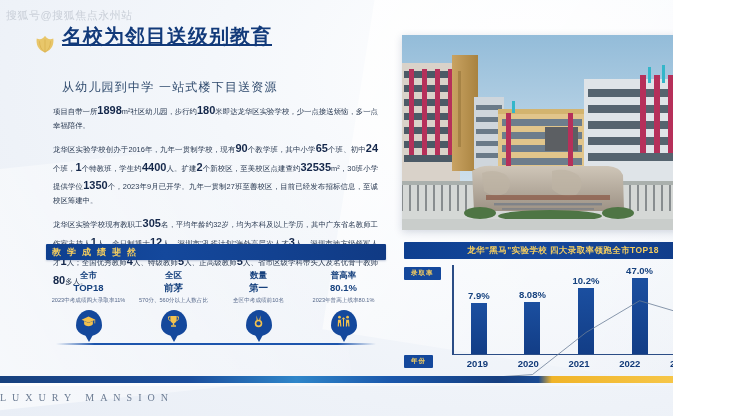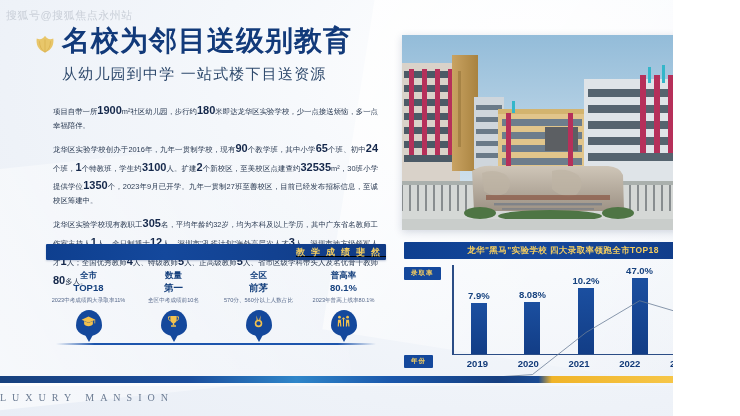--- a/index.html
+++ b/index.html
@@ -29,46 +29,46 @@
     position:absolute;left:6px;top:8px;
     font-size:11px;color:#c9cfd8;letter-spacing:.5px;
     white-space:nowrap;z-index:30;
   }
 
   
   .header{position:absolute;left:34px;top:26px;width:360px;}
   .title-row{display:flex;align-items:flex-start;}
   .fan-logo{width:22px;height:22px;margin-right:6px;margin-top:7px;flex:none;}
   .main-title{
-    font-size:28px;font-weight:bold;color:#123a7a;
+    font-size:20px;font-weight:bold;color:#123a7a;
     letter-spacing:1px;line-height:1.05;white-space:nowrap;
     text-shadow:0 1px 0 rgba(255,255,255,.6);
+    text-decoration:underline;
   }
   .sub-title{
-    margin-top:10px;margin-left:28px;
-    font-size:15px;color:#2f4a6d;letter-spacing:1.2px;white-space:nowrap;
+    margin-top:24px;margin-left:28px;
+    font-size:12px;color:#2f4a6d;letter-spacing:1.2px;white-space:nowrap;
   }
 
   
   .body-copy{position:absolute;left:53px;top:101px;width:325px;}
   .para{
     font-size:7.4px;line-height:1.72;color:#2a3a52;
     text-align:justify;margin:0 0 6px 0;
   }
   .para:last-child{margin-bottom:0;}
   .para b{font-size:11px;font-weight:bold;color:#14274a;letter-spacing:0;}
 
   
   .stats-wrap{position:absolute;left:46px;top:244px;width:340px;}
   .band{
     height:16px;border-radius:1px;
     background:linear-gradient(90deg,#0e3f8f 0%,#14489c 35%,#103a84 100%);
-    display:flex;align-items:center;justify-content:flex-end;
+    display:flex;align-items:center;justify-content:flex-start;
     box-shadow:0 1px 2px rgba(16,48,110,.25);
-    text-decoration:underline;
   }
   .band span{
     color:#f4cd5f;font-size:9px;font-weight:bold;letter-spacing:6px;
     padding-left:6px;
   }
   .stats-grid{display:flex;margin-top:9px;}
   .stat-col{flex:1;text-align:center;}
   .stat-label{font-size:8.5px;font-weight:bold;color:#16417e;line-height:1.45;}
   .stat-value{font-size:9.5px;font-weight:bold;color:#16417e;line-height:1.45;}
   .stat-desc{font-size:5.6px;color:#56688a;line-height:1.5;margin-top:1px;white-space:nowrap;}
@@ -163,50 +163,50 @@
           <path d="M12 21 L12 7" stroke="#d8b04e" stroke-width="0.8" fill="none"></path>
         </svg>
       </span>
       <div class="main-title">名校为邻目送级别教育</div>
     </div>
     <div class="sub-title">从幼儿园到中学  一站式楼下目送资源</div>
   </div>
 
   <div class="body-copy">
     <p class="para">
-      项目自带一所<b>1900</b>m²社区幼儿园，步行约<b>180</b>米即达龙华区实验学校，少一点接送烦恼，多一点幸福陪伴。
+      项目自带一所<b>1898</b>m²社区幼儿园，步行约<b>180</b>米即达龙华区实验学校，少一点接送烦恼，多一点幸福陪伴。
     </p>
     <p class="para">
-      龙华区实验学校创办于2016年，九年一贯制学校，现有<b>90</b>个教学班，其中小学<b>65</b>个班、初中<b>24</b>个班，<b>1</b>个特教班，学生约<b>3100</b>人。扩建<b>2</b>个新校区，至美校区点建查约<b>32535</b>m²，30班小学提供学位<b>1350</b>个，2023年9月已开学。九年一贯制27班至善校区，目前已经发布招标信息，至诚校区筹建中。
+      龙华区实验学校创办于2016年，九年一贯制学校，现有<b>90</b>个教学班，其中小学<b>65</b>个班、初中<b>24</b>个班，<b>1</b>个特教班，学生约<b>4400</b>人。扩建<b>2</b>个新校区，至美校区点建查约<b>32535</b>m²，30班小学提供学位<b>1350</b>个，2023年9月已开学。九年一贯制27班至善校区，目前已经发布招标信息，至诚校区筹建中。
     </p>
     <p class="para">
       龙华区实验学校现有教职工<b>305</b>名，平均年龄约32岁，均为本科及以上学历，其中广东省名教师工作室主持人<b>1</b>人、全日制博士<b>12</b>人、深圳市"孔雀计划"海外高层次人才<b>3</b>人、深圳市地方级领军人才<b>1</b>人；全国优秀教师<b>4</b>人、特级教师<b>5</b>人、正高级教师<b>5</b>人、省市区级学科带头人及名优骨干教师<b>80</b>多人。
     </p>
   </div>
 
   <div class="stats-wrap">
     <div class="band">
       <span>教学成绩斐然</span>
     </div>
 
     <div class="stats-grid">
       <div class="stat-col">
         <div class="stat-label">全市</div>
         <div class="stat-value">TOP18</div>
         <div class="stat-desc">2023中考成绩四大录取率11%</div>
       </div>
       <div class="stat-col">
+        <div class="stat-label">全区</div>
+        <div class="stat-value">前茅</div>
+        <div class="stat-desc">570分、560分以上人数占比</div>
+      </div>
+      <div class="stat-col">
         <div class="stat-label">数量</div>
         <div class="stat-value">第一</div>
         <div class="stat-desc">全区中考成绩前10名</div>
-      </div>
-      <div class="stat-col">
-        <div class="stat-label">全区</div>
-        <div class="stat-value">前茅</div>
-        <div class="stat-desc">570分、560分以上人数占比</div>
       </div>
       <div class="stat-col">
         <div class="stat-label">普高率</div>
         <div class="stat-value">80.1%</div>
         <div class="stat-desc">2023年普高上线率80.1%</div>
       </div>
     </div>
 
     <div class="pins">
       <div class="pin-col">

